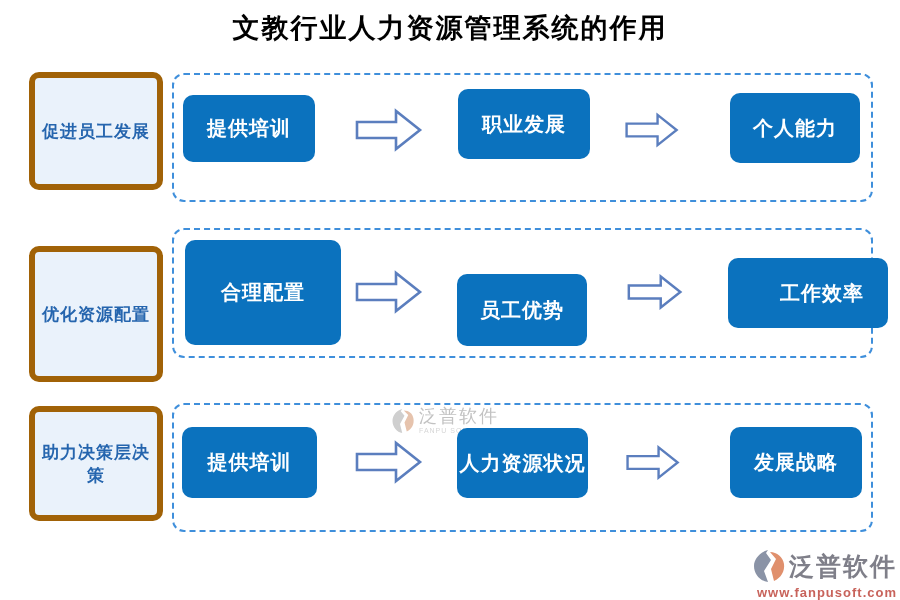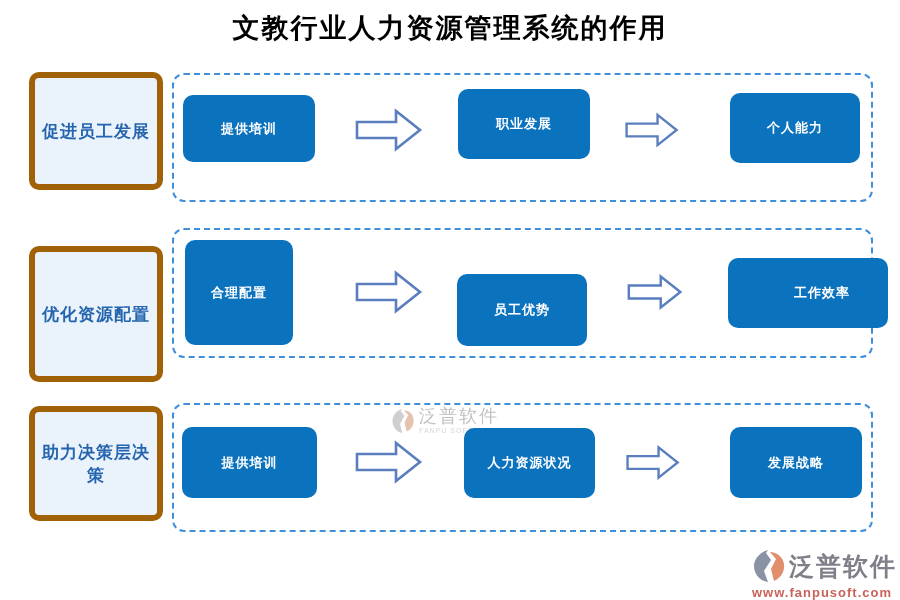--- a/index.html
+++ b/index.html
@@ -25,31 +25,31 @@
   .flow-container{
     position:absolute;left:172px;width:701px;
     border:2px dashed #3f8fdb;border-radius:12px;box-sizing:border-box;
   }
   .fc1{top:73px;height:129px;}
   .fc2{top:228px;height:130px;}
   .fc3{top:403px;height:129px;}
   .step-box{
     position:absolute;background:#0b72be;border-radius:10px;
     display:flex;align-items:center;justify-content:center;
-    color:#ffffff;font-weight:bold;font-size:13px;letter-spacing:1px;
+    color:#ffffff;font-weight:bold;font-size:20px;letter-spacing:1px;
     z-index:2;text-align:center;
   }
   .r1c1{left:183px;top:95px;width:132px;height:67px;}
   .r1c2{left:458px;top:89px;width:132px;height:70px;}
   .r1c3{left:730px;top:93px;width:130px;height:70px;}
-  .r2c1{left:185px;top:240px;width:108px;height:105px;}
+  .r2c1{left:185px;top:240px;width:156px;height:105px;}
   .r2c2{left:457px;top:274px;width:130px;height:72px;}
   .r2c3{left:728px;top:258px;width:132px;height:70px;padding-left:28px;}
   .r3c1{left:182px;top:427px;width:135px;height:71px;}
-  .r3c2{left:457px;top:428px;width:131px;height:70px;margin-left:7px;}
+  .r3c2{left:457px;top:428px;width:131px;height:70px;}
   .r3c3{left:730px;top:427px;width:132px;height:71px;}
   .arrow{position:absolute;z-index:1;}
   .a1r1{left:355px;top:108px;}
   .a2r1{left:625px;top:112px;}
   .a1r2{left:355px;top:270px;}
   .a2r2{left:627px;top:274px;}
   .a1r3{left:355px;top:440px;}
   .a2r3{left:625px;top:445px;}
   .watermark{
     position:absolute;left:391px;top:406px;z-index:0;display:flex;align-items:flex-start;
@@ -58,21 +58,21 @@
   .wm-cn{color:#c2c2c2;font-size:18px;letter-spacing:2px;line-height:20px;}
   .wm-en{color:#d6d6d6;font-size:7px;letter-spacing:1px;line-height:9px;}
   .footer-logo{position:absolute;left:752px;top:549px;z-index:3;}
   .fl-top{display:flex;align-items:center;}
   .fl-cn{
     color:#7f7f89;font-weight:bold;font-size:25px;letter-spacing:2px;
     margin-left:3px;line-height:30px;
   }
   .fl-url{
     color:#c8635b;font-size:13px;letter-spacing:1px;margin-top:2px;
-    text-align:left;width:100%;font-weight:bold;
+    text-align:right;width:100%;font-weight:bold;
   }
 </style>
 </head>
 <body>
 
 <div class="title">文教行业人力资源管理系统的作用</div>
 
 <div class="row-label lbl1">
   <span>促进员工发展</span>
 </div>

